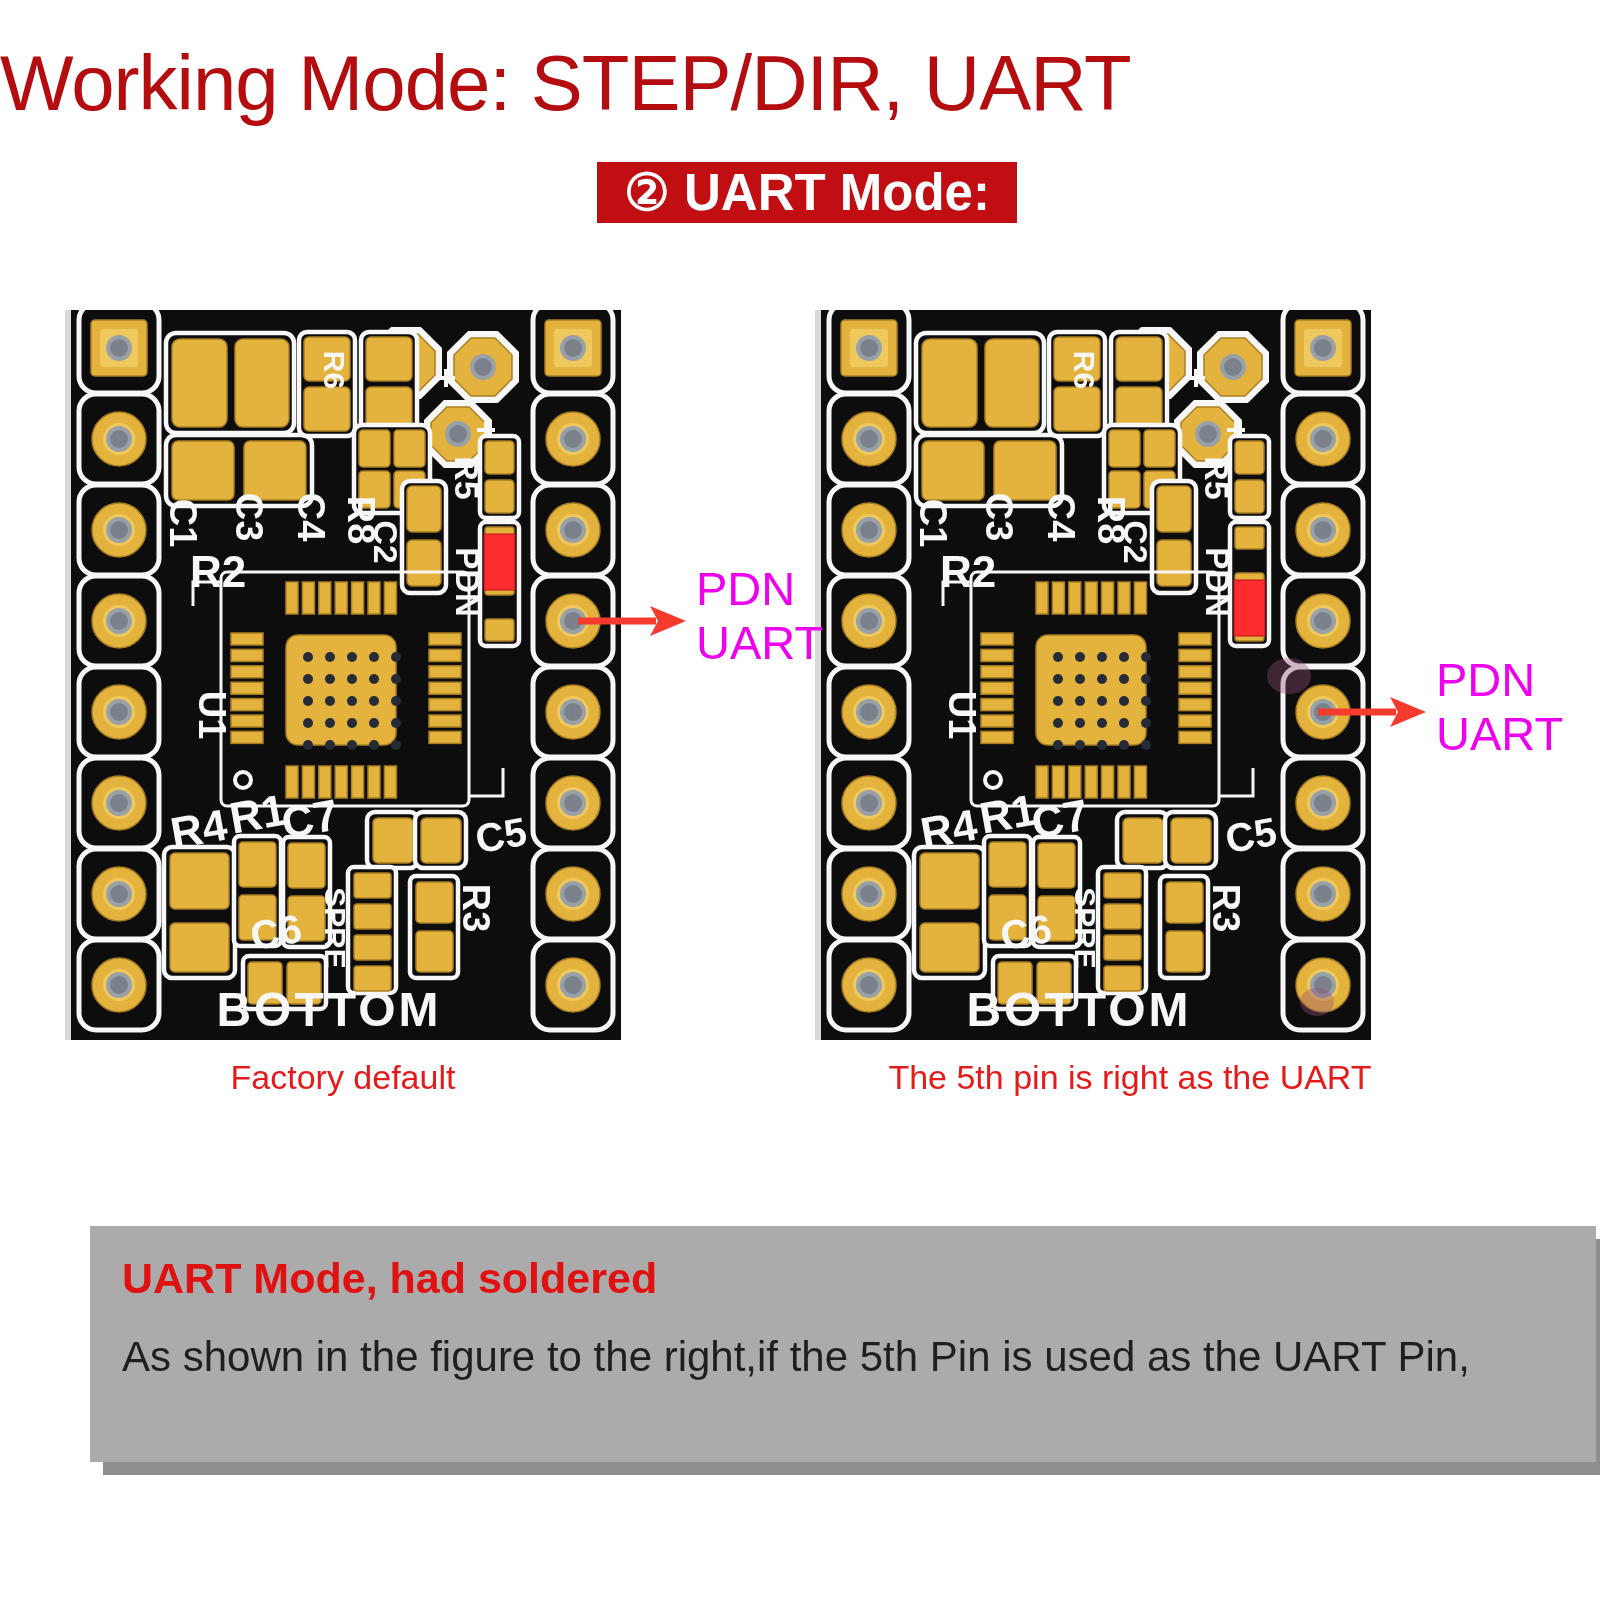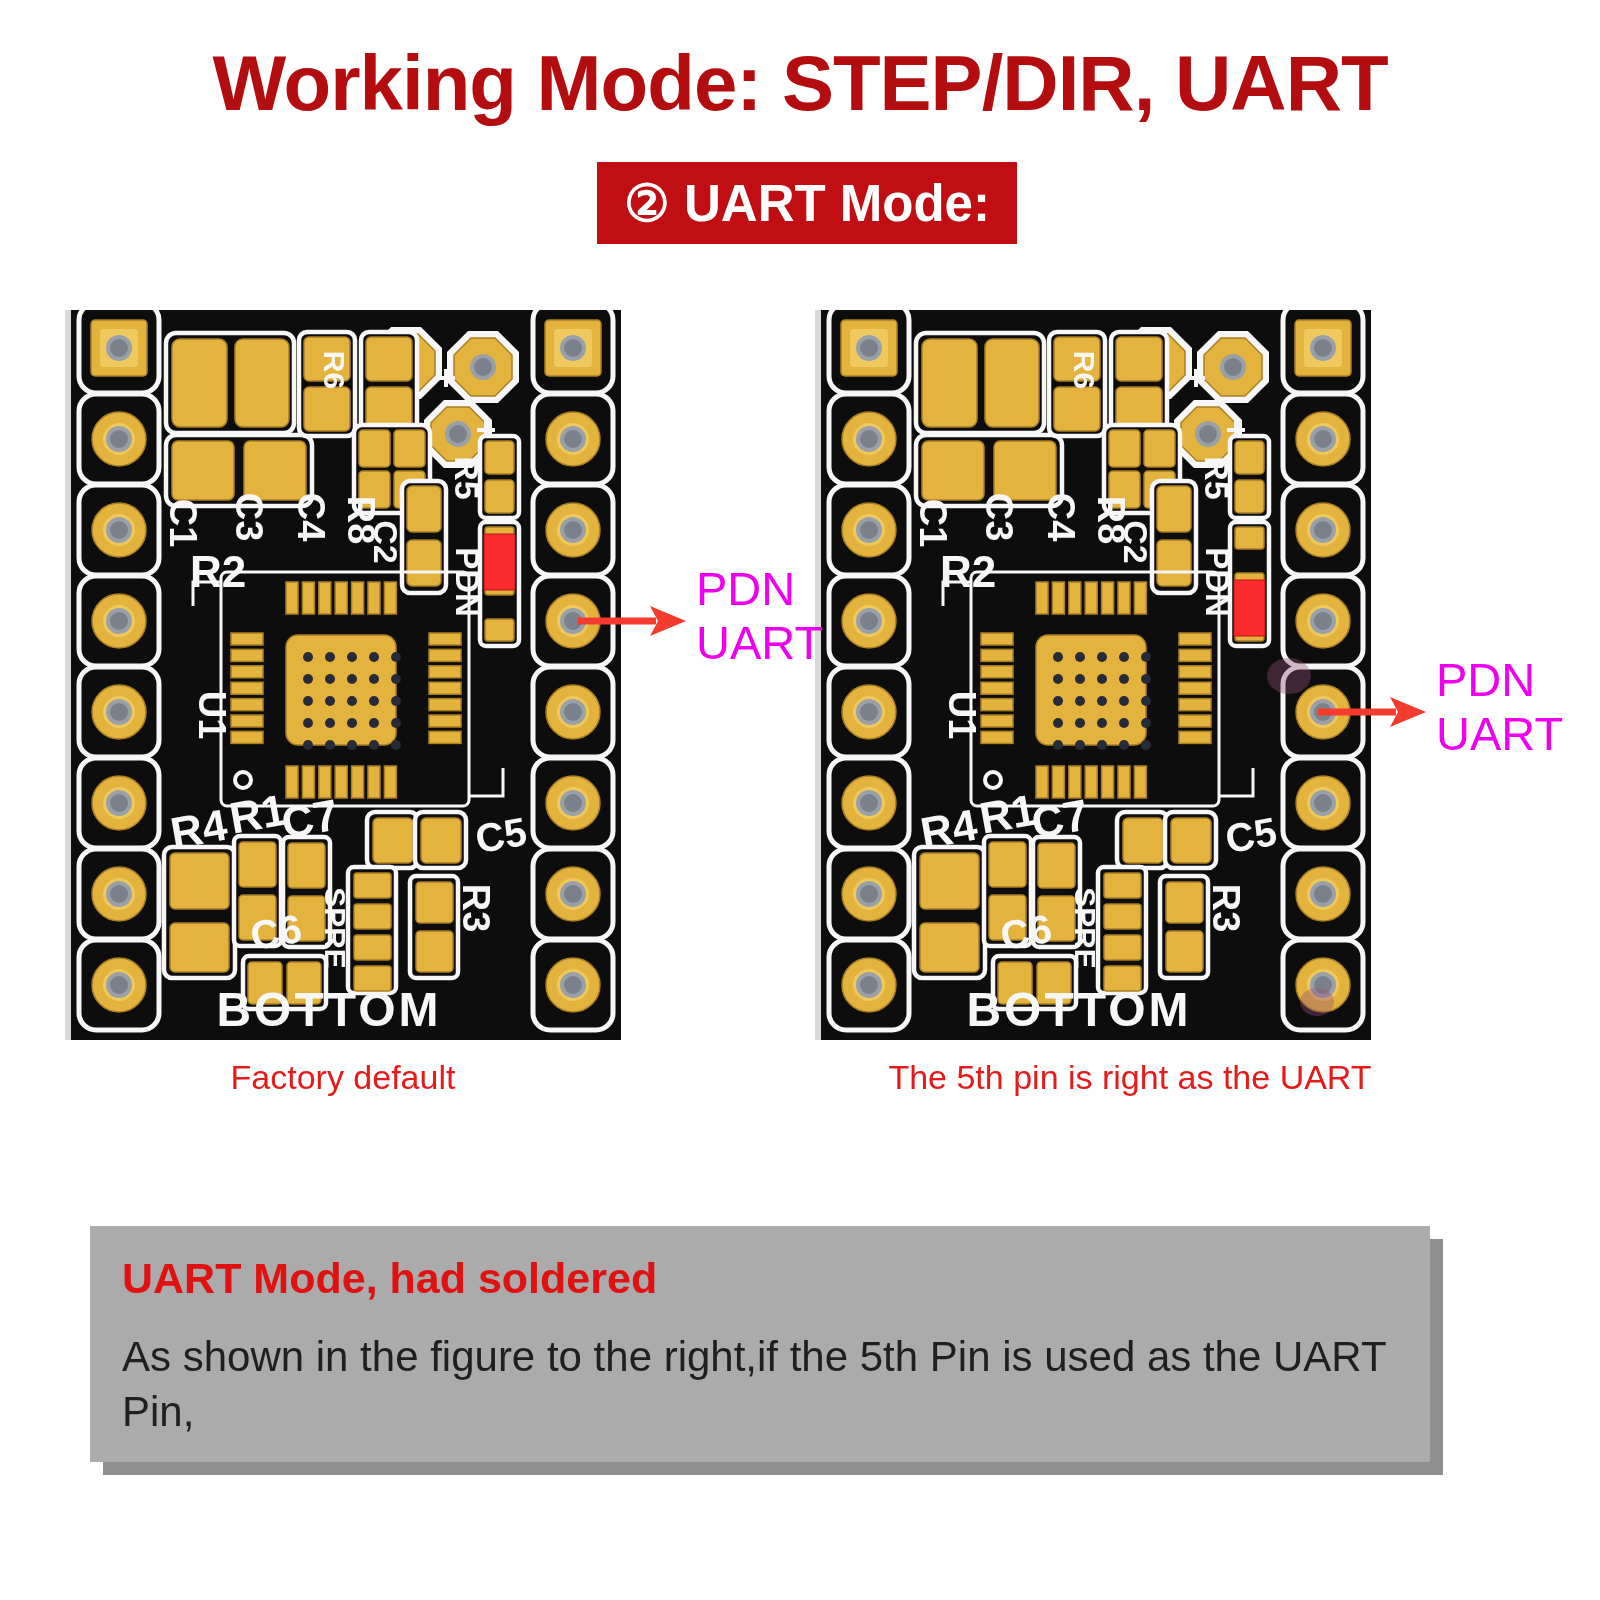--- a/index.html
+++ b/index.html
@@ -8,23 +8,23 @@
     --pcb-black:#0d0d0d; --gold:#e4b33d; --gold-light:#f0c95e; --gold-dark:#a97f22;
     --hole:#98a0a8; --hole-dark:#7a818b; --silk:#f7f7f7; --resistor-red:#fb2b2e;
     --box-bg:#ababab; --box-shadow:#8f8f8f; --box-title:#e01111; --box-text:#1f1f1f;
     --photo-edge:#d8d8d8; --dot:#262b38;
   }
   *{margin:0;padding:0;box-sizing:border-box}
   html,body{width:1600px;height:1600px;background:#ffffff;overflow:hidden;
     font-family:"Liberation Sans",sans-serif}
   .page{position:relative;width:1600px;height:1600px;background:#fff}
 
-  .page-title{position:absolute;top:38px;left:0;width:1600px;text-align:center;
-    font-size:78px;font-weight:700;letter-spacing:-1px;color:var(--title-red)}
-  .banner{position:absolute;left:597px;top:162px;width:420px;height:82px;
+  .page-title{position:absolute;top:38px;left:0;width:1600px;text-align:left;
+    font-size:78px;font-weight:400;letter-spacing:-1px;color:var(--title-red)}
+  .banner{position:absolute;left:597px;top:162px;width:420px;height:61px;
     background:var(--banner-bg);display:flex;align-items:center;justify-content:center;
     font-size:51px;font-weight:700;color:var(--banner-text);white-space:nowrap}
 
   .board-slot{position:absolute;top:310px;width:550px;height:730px;
     border-left:6px solid var(--photo-edge);border-bottom:6px solid var(--photo-edge)}
   #board-0{left:65px}
   #board-1{left:815px}
   svg.pcb{display:block;width:550px;height:730px}
 
   .bg{fill:var(--pcb-black)}
@@ -50,21 +50,21 @@
   .annot svg{margin-top:42px}
   .annot-text{margin-left:8px;font-size:47px;line-height:54px;color:var(--magenta)}
   .arrow-line{stroke:var(--arrow-red);stroke-width:7}
   .arrow-head{fill:var(--arrow-red)}
 
   .caption{position:absolute;top:1058px;text-align:center;font-size:34px;
     color:var(--caption-red);white-space:nowrap}
   #caption-0{left:65px;width:556px}
   #caption-1{left:660px;width:940px}
 
-  .info-box{position:absolute;left:90px;top:1226px;width:1340px;height:236px;
+  .info-box{position:absolute;left:90px;top:1226px;width:1506px;height:236px;
     background:var(--box-bg);box-shadow:13px 13px 0 var(--box-shadow);
     padding:28px 32px 0 32px}
   .info-box-title{font-size:43px;font-weight:700;color:var(--box-title);margin-bottom:26px}
   .info-box-line{font-size:42px;color:var(--box-text);line-height:55px}
 </style>
 </head>
 <body>
 
 <div class="page">
 

